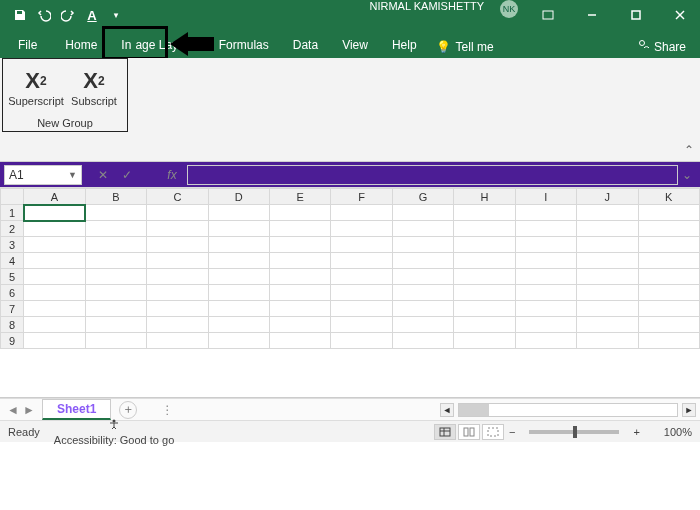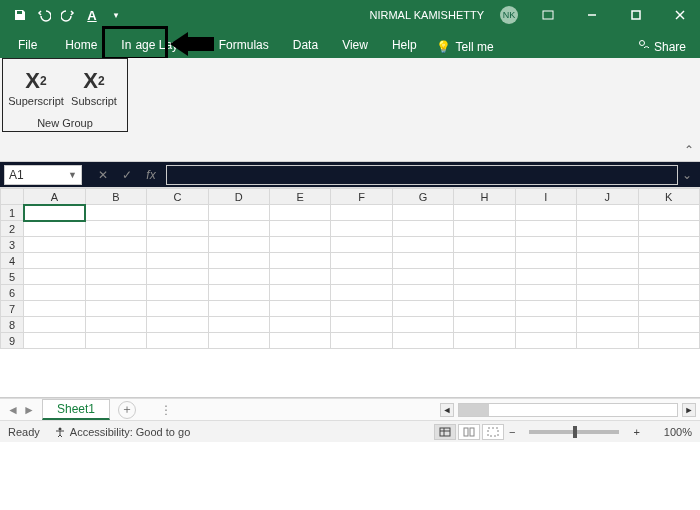--- a/index.html
+++ b/index.html
@@ -1,21 +1,21 @@
 <!DOCTYPE html>
 <html><head>
 <meta charset="utf-8">
 <style>
   * { box-sizing: border-box; margin: 0; padding: 0; font-family: "Segoe UI", Arial, sans-serif; }
   body { width: 700px; height: 510px; background: #fff; position: relative; overflow: hidden; font-size: 12px; color: #333; }
   .titlebar { height: 30px; background: #217346; display: flex; align-items: center; color: #fff; font-size: 12px; padding: 0 6px; }
   .titlebar .qat { display: flex; align-items: center; gap: 4px; margin-left: 4px; }
   .qat .icon { width: 20px; height: 20px; display: flex; align-items: center; justify-content: center; color:#fff; }
   .titlebar .title { position:absolute; left:0; right:0; text-align:center; pointer-events:none; }
-  .titlebar .right { margin-left: auto; display:flex; align-items:center; gap:16px; }
+  .titlebar .right { margin-left: auto; display:flex; align-items:flex-start; gap:16px; }
   .avatar { width:18px; height:18px; border-radius:50%; background:#a0c8b0; display:flex; align-items:center; justify-content:center; font-size:9px; color:#116040; }
   .winbtn { width:28px; height:30px; display:flex; align-items:center; justify-content:center; }
 
   .ribbon-tabs { height: 28px; background:#217346; display:flex; align-items:flex-end; color:#fff; font-size:12px; padding: 0 6px; gap: 0; }
   .ribbon-tabs .tab { padding: 4px 12px 6px; cursor:pointer; position:relative; }
   .ribbon-tabs .tab.file { margin-right:4px; }
   .ribbon-tabs .tab.active { color:#fff; font-weight:600; }
   .ribbon-tabs .tab.active::after { content:""; position:absolute; left:6px; right:6px; bottom:0; height:2px; background:#fff; }
   .share { margin-left:auto; display:flex; align-items:center; gap:4px; padding:4px 8px; }
   .tellme { display:flex; align-items:center; gap:4px; padding:4px 8px; }
@@ -34,39 +34,39 @@
 
   
   .arrow { position:absolute; display:flex; align-items:center; }
   .arrow .shaft { height:14px; background:#000; }
   .arrow .head { width:0; height:0; border-top:12px solid transparent; border-bottom:12px solid transparent; border-right:18px solid #000; }
   .arrow1 { top:32px; left:170px; }
   .arrow1 .shaft { width:26px; }
   .arrow2 { top:110px; left:140px; }
   .arrow2 .shaft { width:30px; }
 
-  .namebox-row { height:26px; background:#0f172a; border-bottom:1px solid #ddd; display:flex; align-items:center; padding:0 4px; }
+  .namebox-row { height:26px; background:#4c1d95; border-bottom:1px solid #ddd; display:flex; align-items:center; padding:0 4px; }
   .namebox { width:78px; height:20px; border:1px solid #ccc; background:#fff; display:flex; align-items:center; padding:0 4px; font-size:12px; }
   .namebox .dd { margin-left:auto; color:#666; font-size:9px; }
   .fbar { display:flex; align-items:center; gap:6px; margin-left:12px; }
   .fbar .btn { width:18px; height:18px; display:flex; align-items:center; justify-content:center; color:#888; font-size:12px; border-right:0; }
   .formula-input { flex:1; height:20px; border:1px solid #ccc; margin-left:6px; }
 
   .gridwrap { position:relative; height:210px; overflow:hidden; border-bottom:1px solid #ccc;}
   table.grid { border-collapse:collapse; table-layout:fixed; width:100%; font-size:11px; }
   table.grid th, table.grid td { border:1px solid #d8d8d8; height:16px; padding:0; }
   table.grid th { background:#f0f0f0; font-weight:normal; text-align:center; }
   table.grid .rowhdr { width:22px; background:#f0f0f0; text-align:center; }
   table.grid .corner { background:#f0f0f0; width:22px; }
   table.grid td.sel { outline:2px solid #217346; outline-offset:-1px; background:#fff; }
 
   .sheetbar { height:22px; background:#fafafa; border-top:1px solid #ddd; display:flex; align-items:center; font-size:12px; }
   .sheetbar .nav { display:flex; gap:2px; margin:0 6px; color:#888; }
   .sheetbar .nav span { width:14px; text-align:center; }
-  .sheet-tab { padding:2px 14px; border:1px solid #ccc; border-bottom:2px solid #217346; background:#fff; color:#15803d; font-weight:400; }
+  .sheet-tab { padding:2px 14px; border:1px solid #ccc; border-bottom:2px solid #217346; background:#fff; color:#8b5cf6; font-weight:700; }
   .new-sheet { margin-left:8px; width:18px; height:18px; border:1px solid #ccc; border-radius:50%; display:flex; align-items:center; justify-content:center; color:#666; }
   .hscroll { flex:1; display:flex; align-items:center; justify-content:flex-end; padding:0 4px; }
   .hscroll .track { flex:1; height:14px; border:1px solid #ccc; background:#fff; margin:0 4px; max-width:220px; position:relative;}
   .hscroll .track .thumb{ position:absolute; left:0; top:0; bottom:0; width:30px; background:#d0d0d0;}
   .hscroll .arrowbtn { width:14px; height:14px; border:1px solid #ccc; background:#f0f0f0; display:flex; align-items:center; justify-content:center; font-size:9px; }
 
   .statusbar { height:22px; background:#f3f3f3; border-top:1px solid #ddd; display:flex; align-items:center; font-size:11px; padding:0 8px; color:#444; }
   .statusbar .spacer { flex:1; }
   .viewbtn { width:22px; height:16px; display:flex; align-items:center; justify-content:center; margin:0 1px; border:1px solid #ccc; background:#fff; }
   .viewbtn.a { background:#e0e0e0; }
@@ -180,21 +180,21 @@
 </div>
 
 <div class="namebox-row">
   <div class="namebox">
     <span>A1</span>
     <span class="dd">▼</span>
   </div>
   <div class="fbar">
     <span class="btn">✕</span>
     <span class="btn">✓</span>
-    <span class="btn" style="font-style:italic;">fx</span>
+    <span class="btn" style="font-style:italic;margin-left:21px;">fx</span>
   </div>
   <div class="formula-input"></div>
   <span style="padding:0 4px;color:#888;">⌄</span>
 </div>
 
 <div class="gridwrap">
   <table class="grid" id="grid">
       <tbody>
         <tr>
           <th class="corner"></th>
@@ -352,21 +352,21 @@
     <div class="arrowbtn">◄</div>
     <div class="track">
         <div class="thumb"></div>
       </div>
     <div class="arrowbtn">►</div>
   </div>
 </div>
 
 <div class="statusbar">
   <span>Ready</span>
-  <span style="margin-left:14px; display:flex; align-items:center; gap:4px;">
+  <span style="margin-left:14px; display:flex; align-items:center; gap:4px;flex-direction:column;">
     <svg width="12" height="12" viewBox="0 0 12 12">
         <circle cx="6" cy="3" r="1.5" fill="#444"></circle>
         <path d="M2 5h8M6 5v4M4 11l2-2 2 2" stroke="#444" fill="none"></path>
       </svg>
     <span>Accessibility: Good to go</span>
   </span>
   <span class="spacer"></span>
   <span class="viewbtn a">
       <svg width="12" height="10">
         <rect x="1" y="1" width="10" height="8" fill="none" stroke="#444"></rect>

